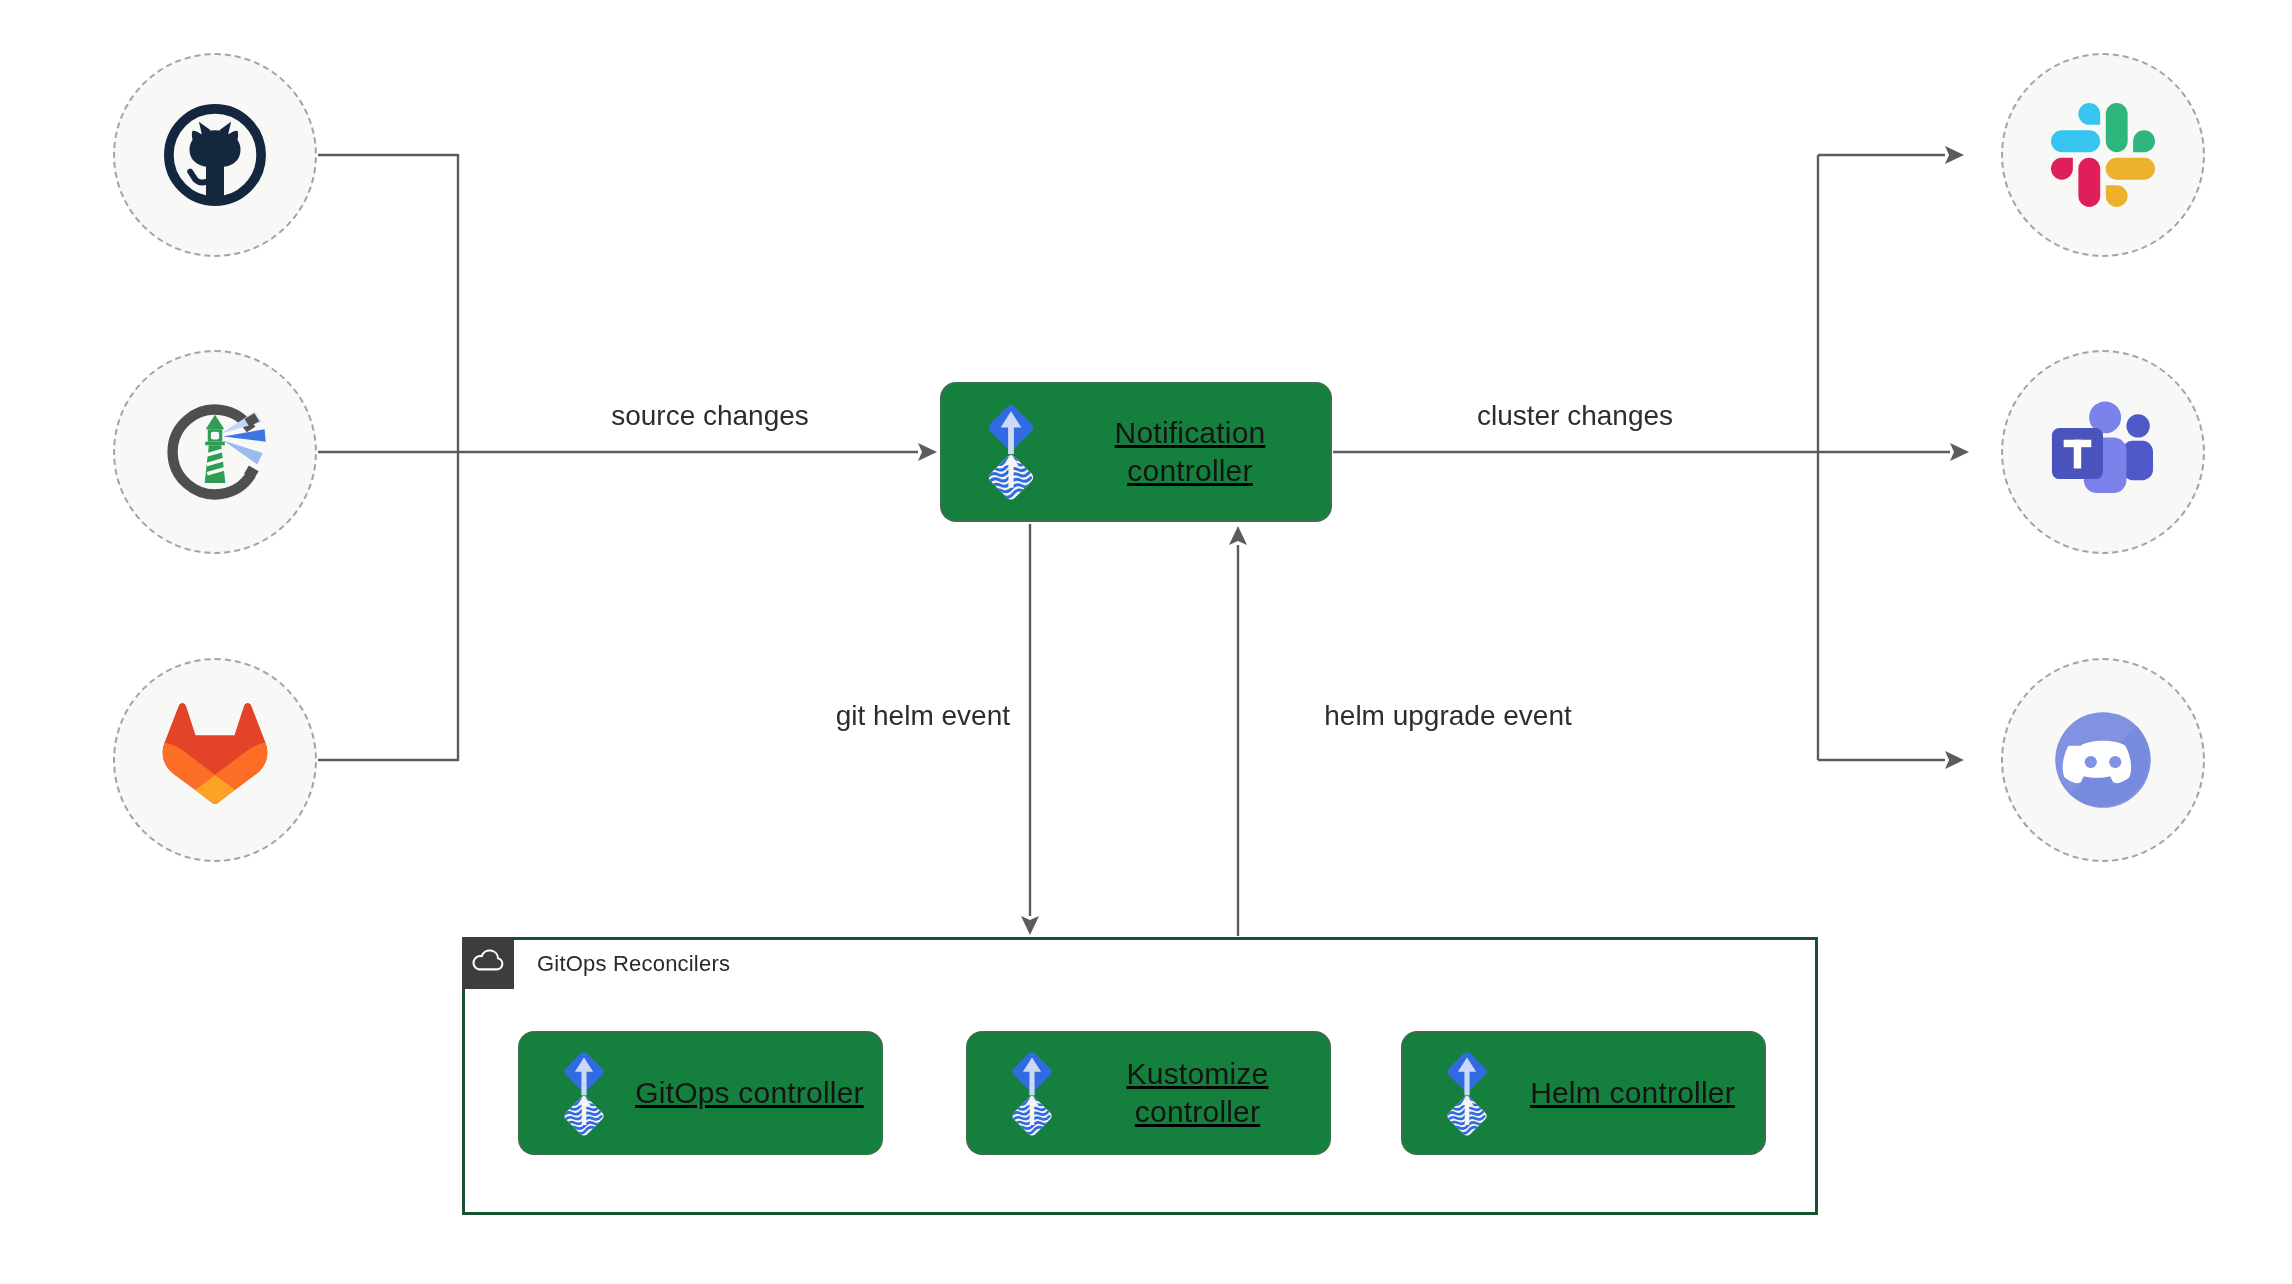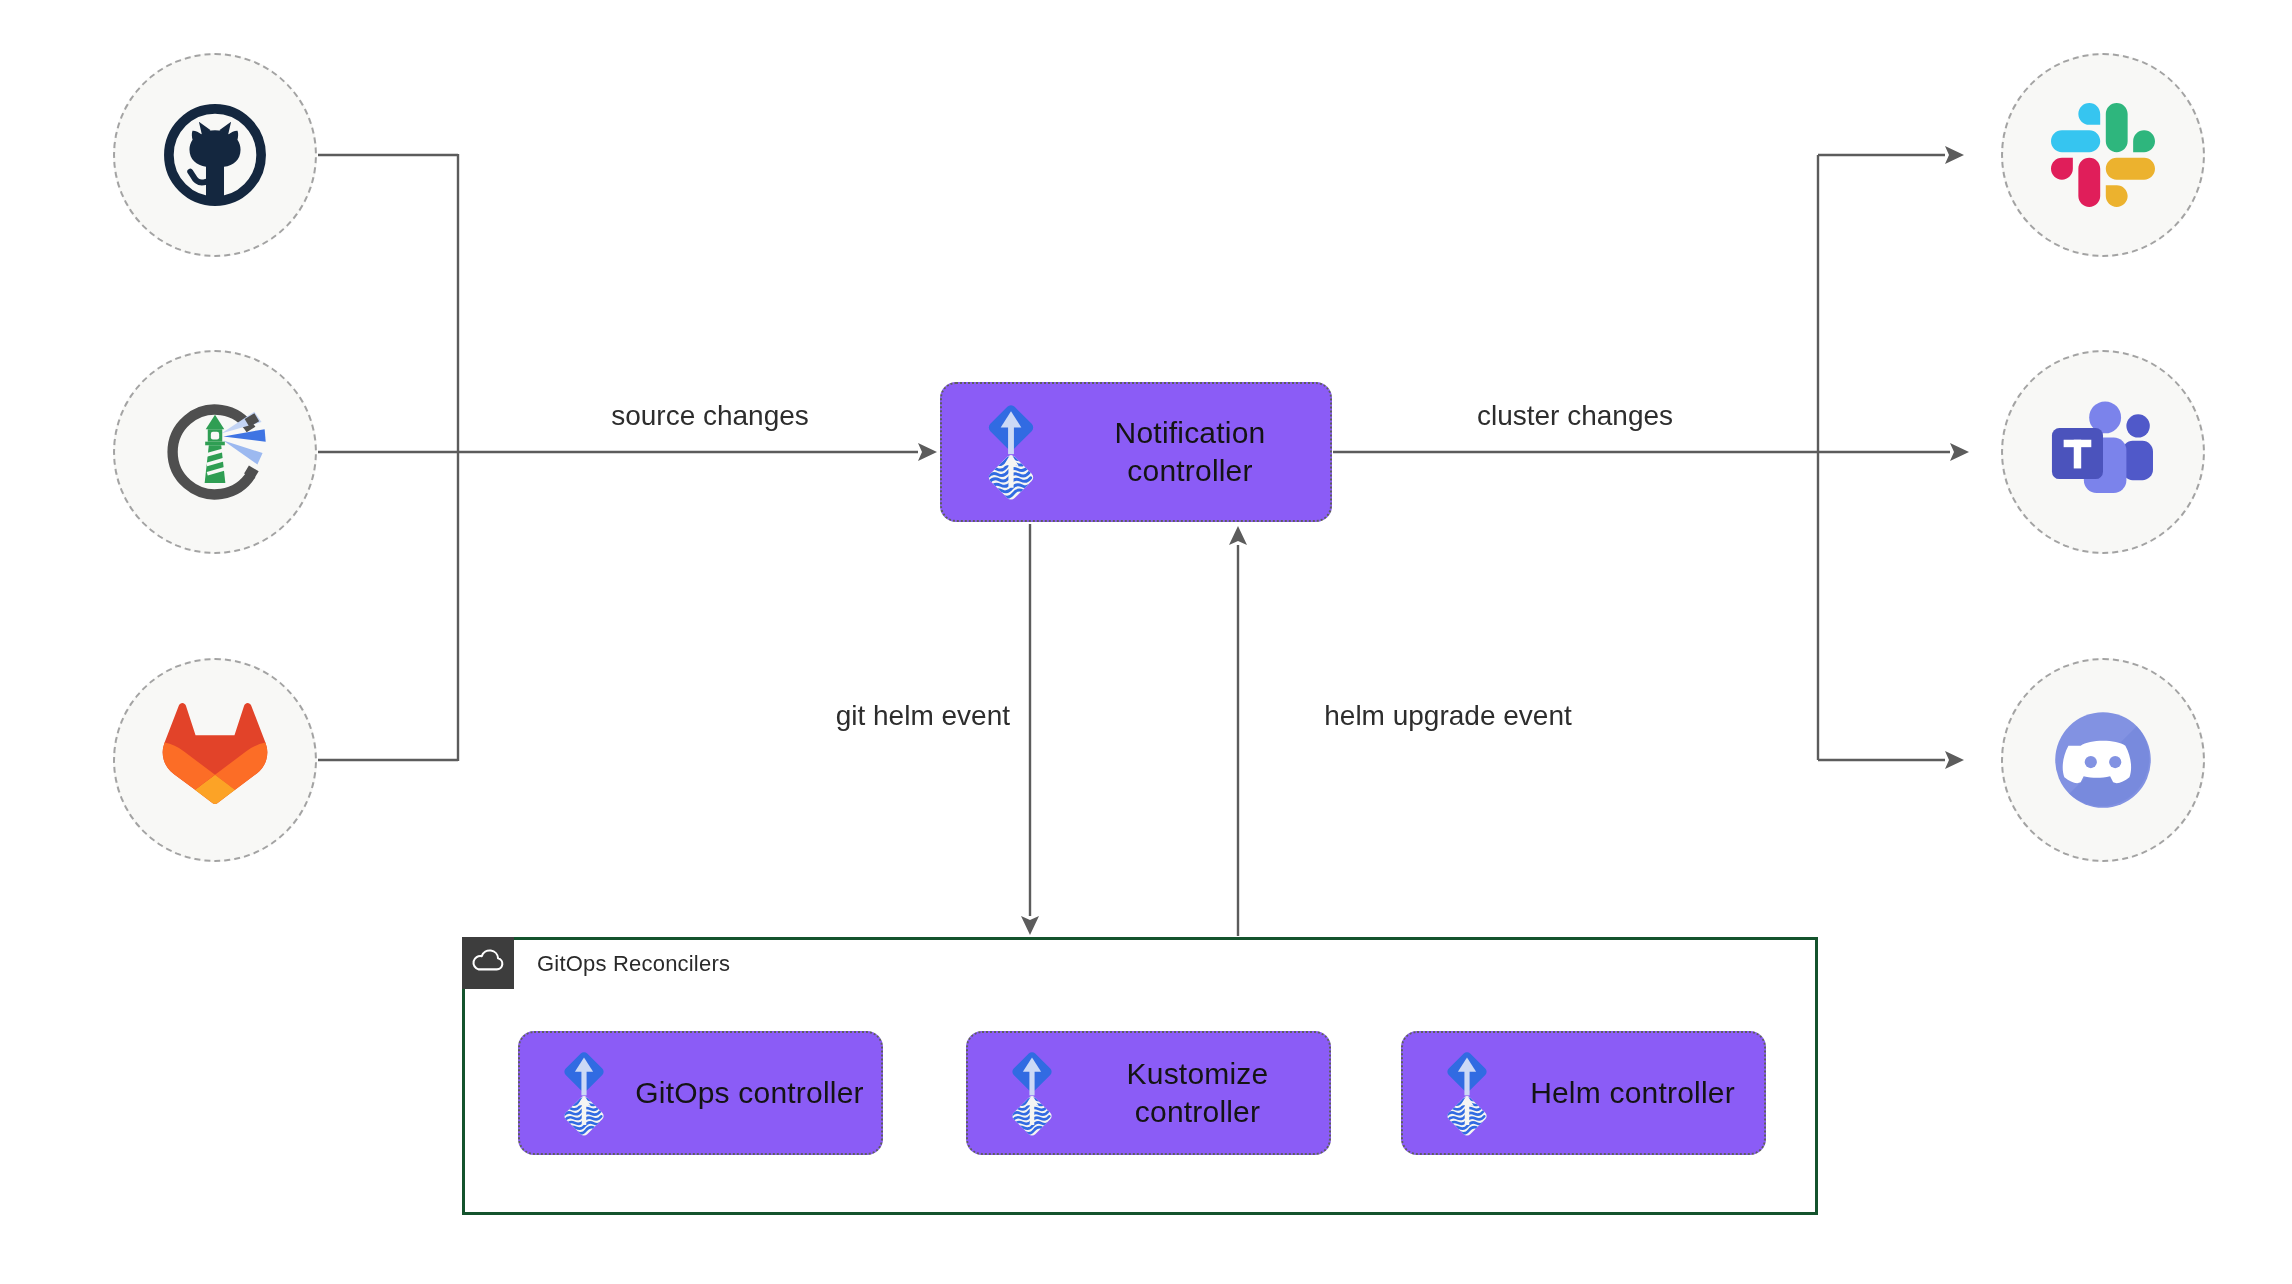--- a/index.html
+++ b/index.html
@@ -11,22 +11,22 @@
 
   
   .node-circle{
     position:absolute;width:204px;height:204px;border-radius:50%;
     border:2px dashed #a3a3a3;background:#f8f8f6;box-sizing:border-box;
     display:flex;align-items:center;justify-content:center;
   }
 
   
   .ctrl{
-    position:absolute;background:#8b5cf6;border:2px dotted #5e5e5e;border-radius:16px;
-    box-sizing:border-box;display:flex;align-items:center;padding-left:26px;
+    position:absolute;background:#15803d;border:2px dotted #5e5e5e;border-radius:16px;
+    box-sizing:border-box;display:flex;align-items:center;padding-left:26px;text-decoration:underline;
   }
   .ctrl-label{
     flex:1;text-align:center;font-size:30px;line-height:1.27;color:#141414;
     padding-right:14px;letter-spacing:.2px;
   }
   .flux-wrap{flex:0 0 auto;margin-right:10px;display:flex;align-items:center;}
 
   
   .edge-label{position:absolute;font-size:28px;color:#2d2d2d;}
   .t-center{text-align:center;}

